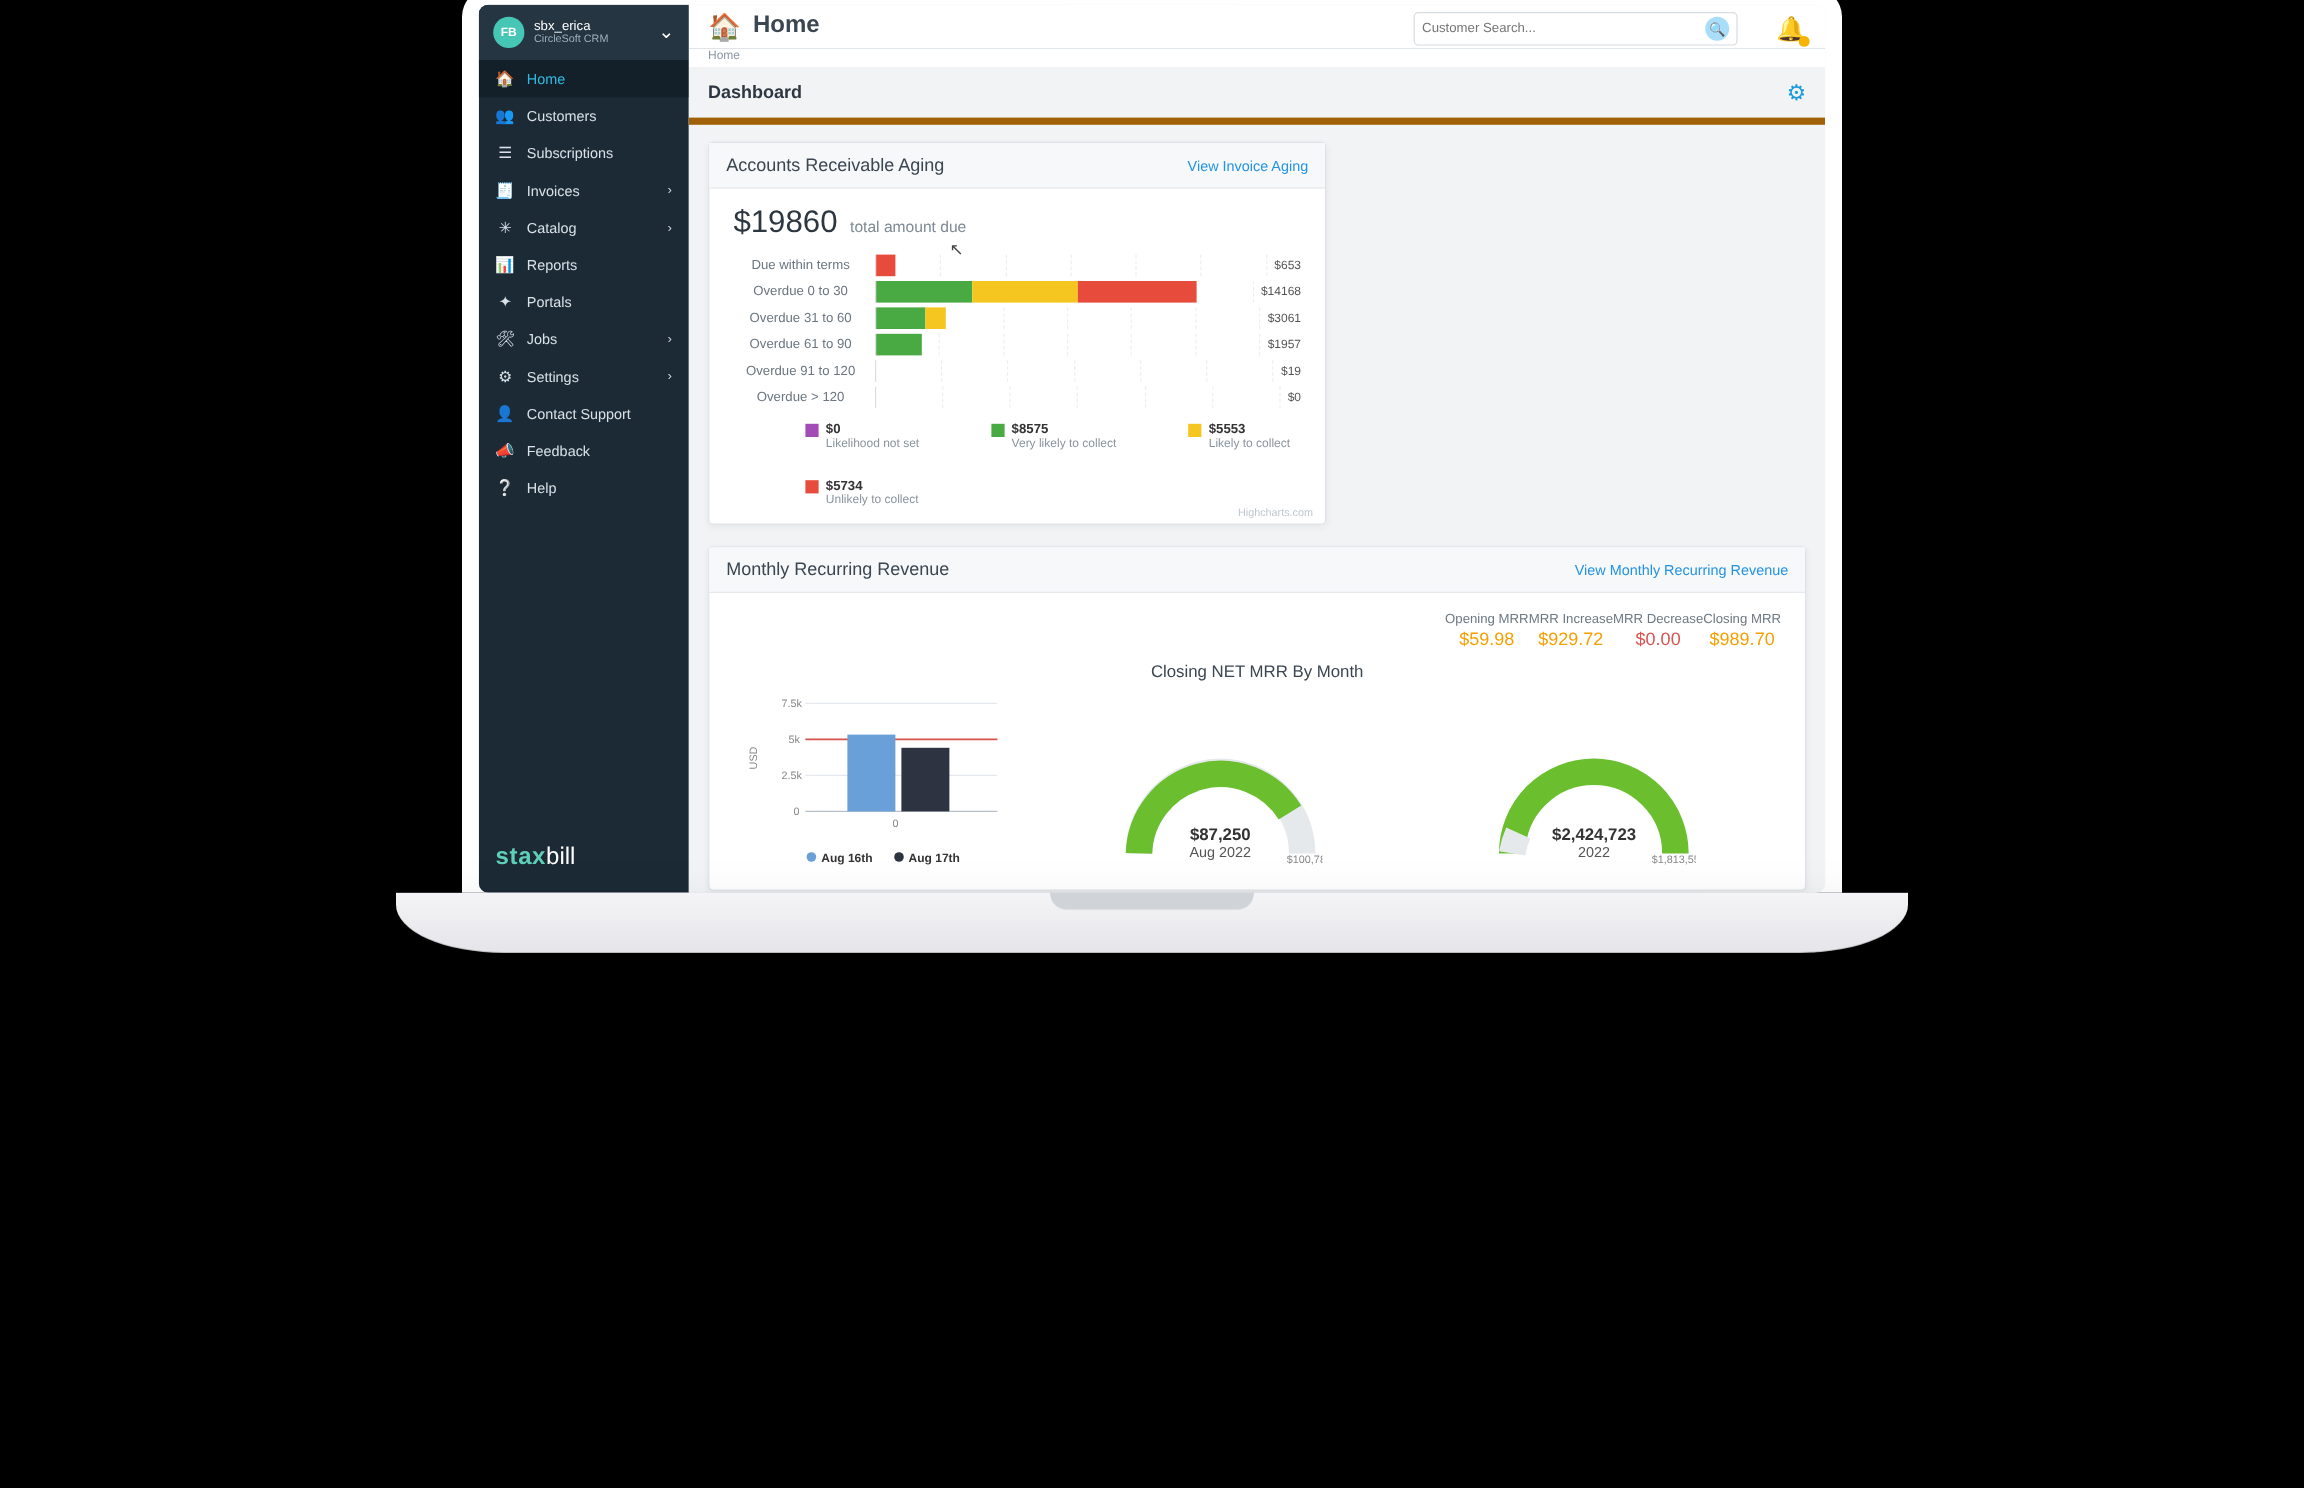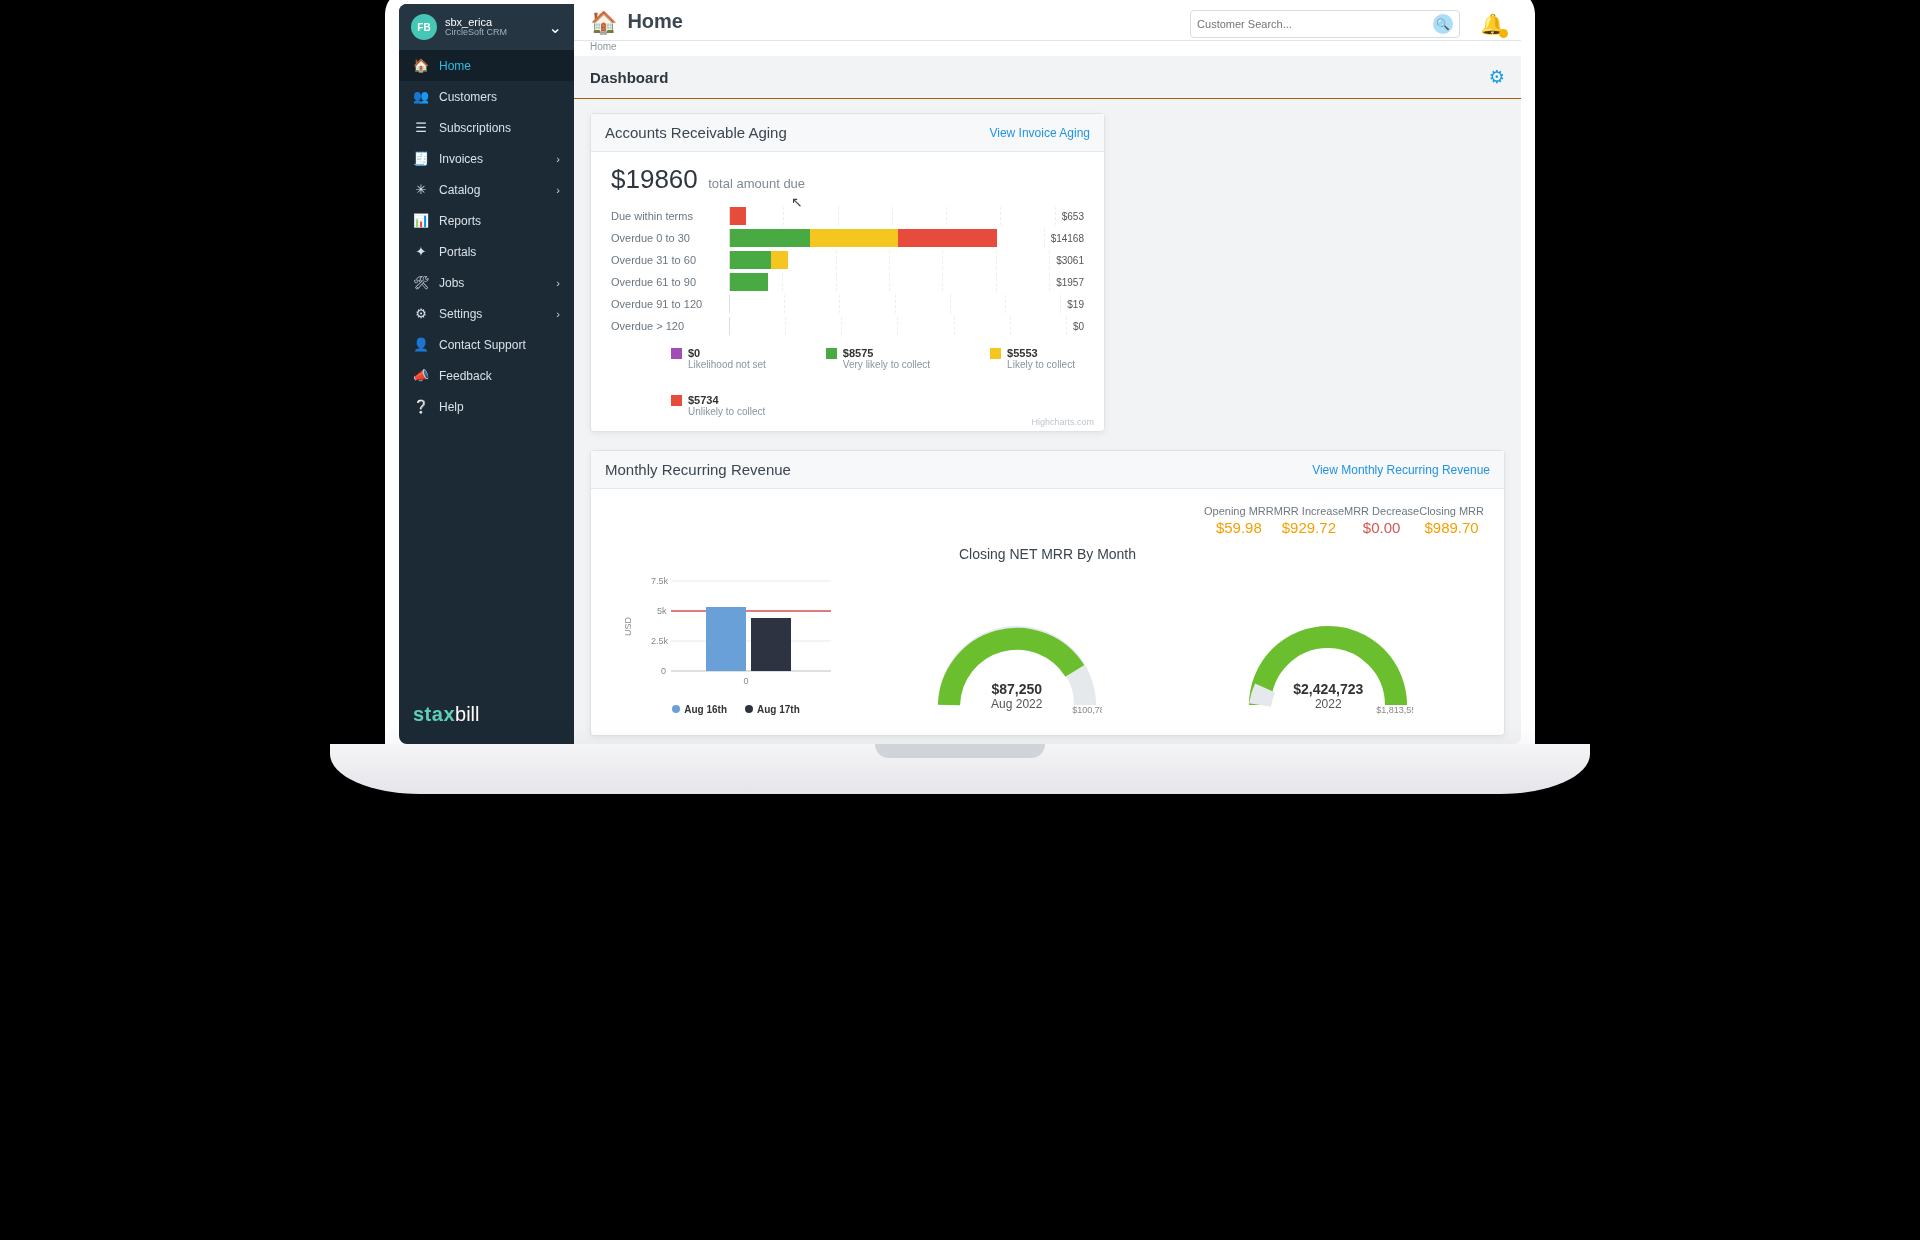--- a/index.html
+++ b/index.html
@@ -119,41 +119,41 @@
   background:#fff;
   padding: 6px 16px 2px 16px;
   display:flex;
   align-items:flex-start;
   gap:10px;
   border-bottom: 1px solid #e1e4e8;
 }
 .home-ico { font-size:22px; color:#3b4650; }
 .home-title { font-size:20px; color:#3b4650; font-weight:600; }
 .breadcrumb { font-size:10px; color:#8b98a4; padding-left:16px; padding-bottom:4px; background:#fff;}
-.top-right { margin-left:auto; display:flex; align-items:center; gap:20px; }
+.top-right { margin-left:auto; display:flex; align-items:center; gap:32px; }
 .search-wrap{
   display:flex; align-items:center;
   border:1px solid #d7dde2; border-radius:4px;
   padding:3px 6px; width:270px; background:#fff;
 }
 .search-wrap input{
   border:0; outline:0; flex:1; font-size:11px; color:#666;
 }
 .search-btn{
   width:20px; height:20px; background:#a9defb; border-radius:50%;
   display:flex; align-items:center; justify-content:center;
   color:#0b6da3; font-size:11px;
 }
 .bell { font-size:20px; color:#444; position:relative; }
 .bell-dot{position:absolute;bottom:-2px;right:-3px;width:9px;height:9px;background:#f5b400;border-radius:50%;}
 .dash-title-row{
   display:flex; align-items:center;
   padding:10px 16px;
   background:#f1f3f5;
-  border-bottom:1px solid #a16207;
+  border-bottom:6px solid #a16207;
 }
 .dash-title { font-size:15px; font-weight:600; color:#2e3740;}
 .gear { color:#1a9be0; font-size:18px; margin-left:auto; cursor:pointer;}
 .content-area{ flex:1; overflow-y:auto; padding:14px 16px; }
 
 .card{
   background:#fff;
   border:1px solid #dfe3e8;
   border-radius:4px;
   box-shadow:0 2px 6px rgba(0,0,0,0.06);
@@ -168,21 +168,21 @@
 }
 .card-title{ font-size:15px; font-weight:500; color:#3b4650;}
 .card-link{ margin-left:auto; color:#2393e4; font-size:12px; cursor:pointer; }
 .card-body{ padding:12px 20px 10px 20px; position:relative;}
 
 .ar-card{ width:515px; }
 .total-due{ font-size:26px; font-weight:500; color:#2e3740; }
 .total-due-sub{ font-size:13px; color:#7f8a94; margin-left:6px;}
 .bars{ margin-top:10px; }
 .bar-row{ display:flex; align-items:center; height:22px; font-size:11px; color:#555;}
-.bar-label{ width:118px; text-align:left; padding-right:6px; color:#6b7680;}
+.bar-label{ width:118px; text-align:center; padding-right:6px; color:#6b7680;}
 .bar-track{ flex:1; position:relative; height:18px; border-left:1px solid #ddd;}
 .grid-lines{position:absolute;inset:0;display:flex;}
 .grid-lines span{flex:1;border-right:1px dashed #eceff2;}
 .seg{ height:100%; display:inline-block;}
 .bar-val{ margin-left:6px; font-size:10px; color:#555;}
 .legend{ display:flex; flex-wrap:wrap; gap:24px 60px; padding:10px 0 4px 60px;}
 .leg-item{ font-size:11px; color:#555;}
 .leg-top{ display:flex; align-items:center; gap:6px; font-weight:600; color:#333;}
 .leg-box{ width:11px; height:11px; }
 .leg-sub{ font-size:10px; color:#8a949d; margin-left:17px;}

